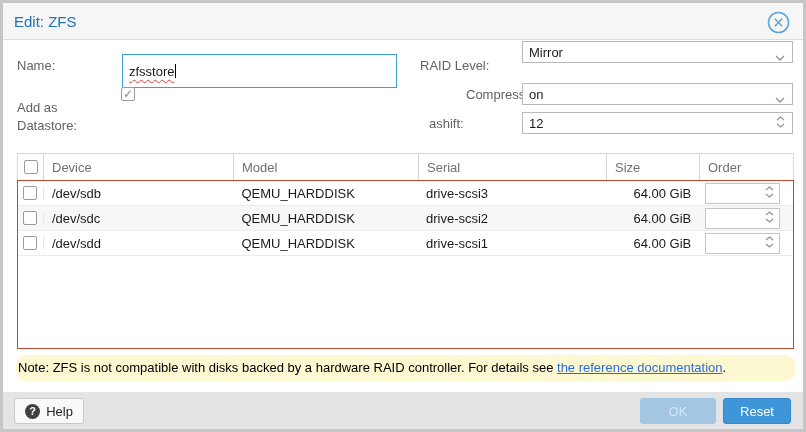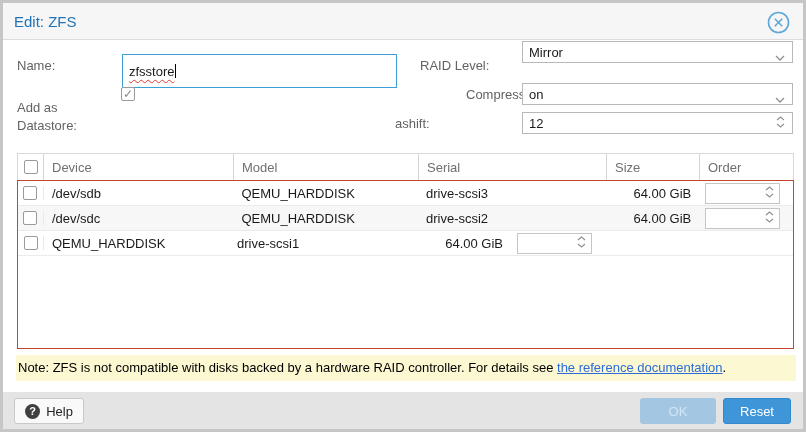--- a/index.html
+++ b/index.html
@@ -25,21 +25,21 @@
     position:absolute; right:13px; top:7px; width:24px; height:24px;
     cursor:pointer; display:flex; align-items:center; justify-content:center;
   }
 
   
   .field-label { position:absolute; color:#626262; }
   .lbl-name        { left:14px;  top:55px; }
   .lbl-datastore   { left:14px;  top:96px; width:95px; line-height:18px; }
   .lbl-raid        { left:417px; top:55px; }
   .lbl-compression { left:417px; top:84px;margin-left:46px; }
-  .lbl-ashift      { left:392px; top:113px; }
+  .lbl-ashift      { left:426px; top:113px; }
 
   .text-input {
     position:absolute; left:119px; top:51px; width:275px; height:22px;
     border:1px solid #3c9fd8; background:#fff; padding:16px 6px;
     display:flex; align-items:center; white-space:pre;
   }
   .squiggle {
     text-decoration:underline; text-decoration-style:wavy;
     text-decoration-color:#e03c31; text-decoration-thickness:1px;
     text-underline-offset:3px;
@@ -95,21 +95,21 @@
   .order-spin {
     position:relative; width:75px; height:21px; border:1px solid #c5c5c5;
     background:#fff; cursor:text;
   }
   .order-spin .spin-icons { top:2px; right:5px; }
 
   
   .note {
     position:absolute; left:13px; top:352px; width:780px; height:26px;
     background:#fbf8d2; line-height:26px; padding-left:2px; color:#000;
-    white-space:nowrap; overflow:hidden;
+    white-space:nowrap; overflow:hidden;border-radius:11px;
   }
   .note a { color:#2b6cd9; text-decoration:underline; cursor:pointer; }
 
   
   .toolbar {
     position:absolute; left:0; right:0; bottom:0; height:37px;
     background:#e4e4e4;
   }
   .btn {
     position:absolute; top:6px; height:26px; border-radius:3px;
@@ -243,20 +243,21 @@
               </svg>
           </span>
         </div>
       </div>
     </div>
 
     <div class="grid-row">
       <div class="cell c0">
           <div class="checkbox"></div>
         </div>
+      <div class="cell c1">/dev/sdd</div>
       <div class="cell c2">QEMU_HARDDISK</div>
       <div class="cell c3">drive-scsi1</div>
       <div class="cell c4">64.00 GiB</div>
       <div class="cell c5">
         <div class="order-spin">
           <span></span>
           <span class="spin-icons">
             <svg width="9" height="5" viewBox="0 0 9 5">
                 <polyline points="1,4 4.5,1 8,4" fill="none" stroke="#909090" stroke-width="1.2"></polyline>
               </svg>

